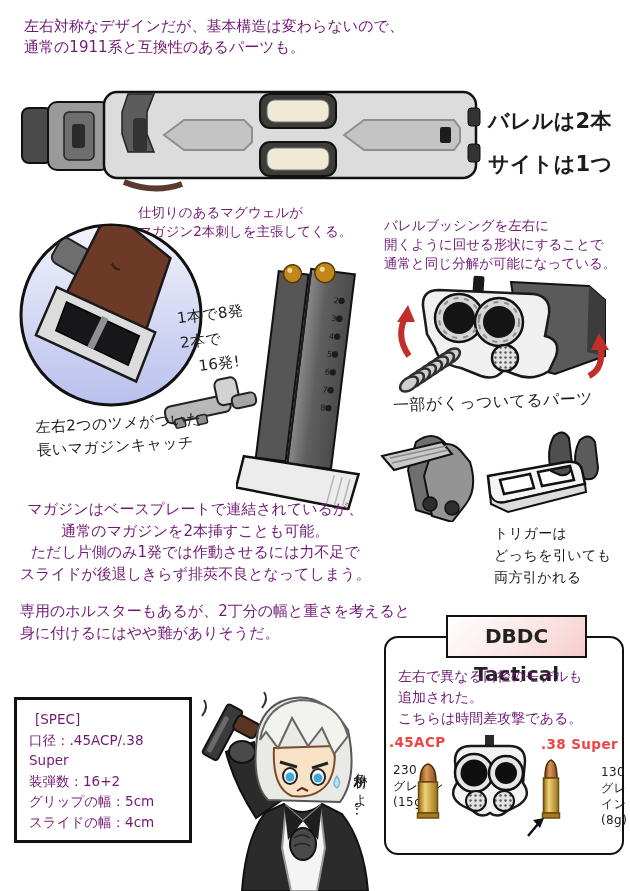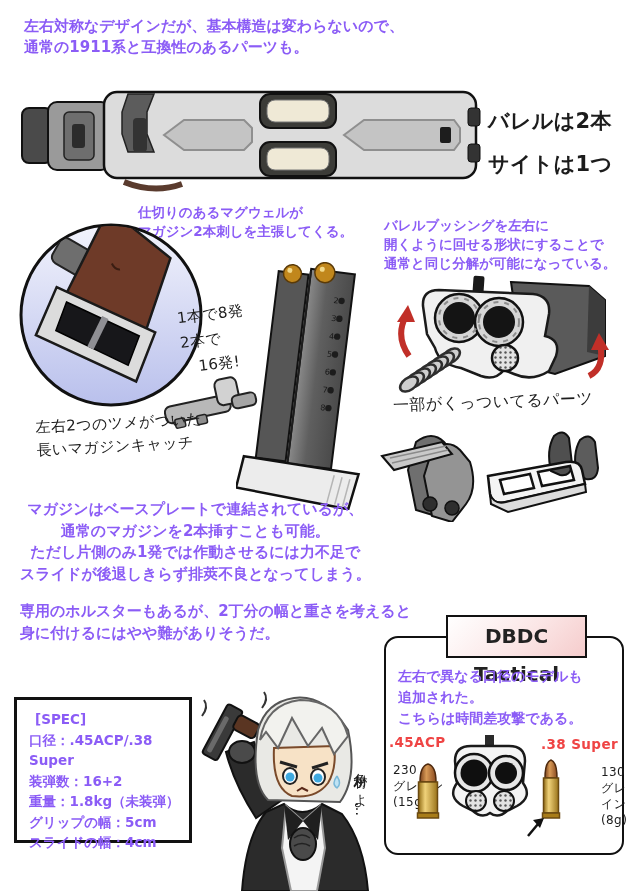--- a/index.html
+++ b/index.html
@@ -3,21 +3,21 @@
 <meta charset="utf-8">
 <style>
   * { margin:0; padding:0; box-sizing:border-box; }
   html,body { background:#ffffff; }
   #page {
     position:relative; width:630px; height:891px; background:#fff;
     font-family:"DejaVu Sans","Liberation Sans",sans-serif; color:#141414; overflow:hidden;
   }
   .abs { position:absolute; }
   .pre { white-space:pre-line; }
-  .print { font-weight:bold; color:#8b5cf6; }
+  .print { font-weight:normal; color:#701a75; }
   .hand { font-weight:normal; color:#1c1c1c; letter-spacing:0.4px; }
   .handb { font-weight:bold; color:#ef4444; letter-spacing:0.4px; }
 
   .intro { left:24px; top:16px; font-size:15px; line-height:21px; }
   .barrel-note { left:488px; top:100px; font-size:21px; line-height:43px; font-weight:bold; }
   .magwell-caption { left:138px; top:203px; font-size:13.5px; line-height:19px; }
   .bushing-caption { left:384px; top:216px; font-size:13.5px; line-height:19px; }
   .capacity-note { left:180px; top:302px; font-size:15px; line-height:25px; transform:rotate(-7deg); }
   .parts-note { left:393px; top:392px; font-size:16px; transform:rotate(-2deg); }
   .catch-note { left:36px; top:412px; font-size:15px; line-height:23px; transform:rotate(-3deg); }
@@ -215,34 +215,36 @@
 
   <svg class="abs" style="left:478px; top:424px;" width="125" height="98" viewBox="0 0 125 98">
     <path d="M76,12 q9,-8 15,2 l3,26 q-1,13 -12,11 l-9,-4 q-5,-21 3,-35 z" fill="#4f4f4f" stroke="#111" stroke-width="2"></path>
     <path d="M102,16 q9,-8 15,2 l3,26 q-1,13 -12,11 l-9,-4 q-5,-21 3,-35 z" fill="#5c5c5c" stroke="#111" stroke-width="2"></path>
     <path fill-rule="evenodd" fill="#f4f4f4" stroke="#111" stroke-width="2.5" d="M10,52 L88,38 Q102,36 104,46 L107,60 L28,78 Q14,81 12,70 Z
          M22,56 L52,50 L56,64 L26,70 Z
          M60,48 L92,42 L96,56 L64,62 Z"></path>
     <path d="M12,70 L13,80 L30,88 L108,68 L107,60 L28,78 Q16,81 12,70 Z" fill="#dcdcdc" stroke="#111" stroke-width="2"></path>
   </svg>
 
+  <div class="abs trigger-note hand pre">トリガーは
+どっちを引いても
+両方引かれる</div>
 
   <div class="abs mag-paragraph print pre">マガジンはベースプレートで連結されているが、
 通常のマガジンを2本挿すことも可能。
 ただし片側のみ1発では作動させるには力不足で
 スライドが後退しきらず排莢不良となってしまう。</div>
 
   <div class="abs holster-paragraph print pre">専用のホルスターもあるが、2丁分の幅と重さを考えると
 身に付けるにはやや難がありそうだ。</div>
 
   <div class="abs spec-box print">
     <div class="spec-title">[SPEC]</div>
     <div>口径：.45ACP/.38 Super</div>
     <div>装弾数：16+2</div>
-    <div>重量：1.8kg（未装弾）</div>
     <div>グリップの幅：5cm</div>
     <div>スライドの幅：4cm</div>
   </div>
 
   <svg class="abs" style="left:196px; top:686px;" width="200" height="205" viewBox="0 0 200 205">
     <path d="M6,30 q7,-9 2,-16" stroke="#333" stroke-width="2" fill="none"></path>
     <path d="M66,22 q7,-9 2,-16" stroke="#333" stroke-width="2" fill="none"></path>
     <path d="M60,132 Q38,98 30,66 L58,56 Q70,92 86,114 Z" fill="#2b2b2b" stroke="#111" stroke-width="2"></path>
     <g transform="rotate(-62 34 48)">
       <rect x="4" y="32" width="56" height="17" rx="3" fill="#3a3a3a" stroke="#111" stroke-width="2"></rect>

